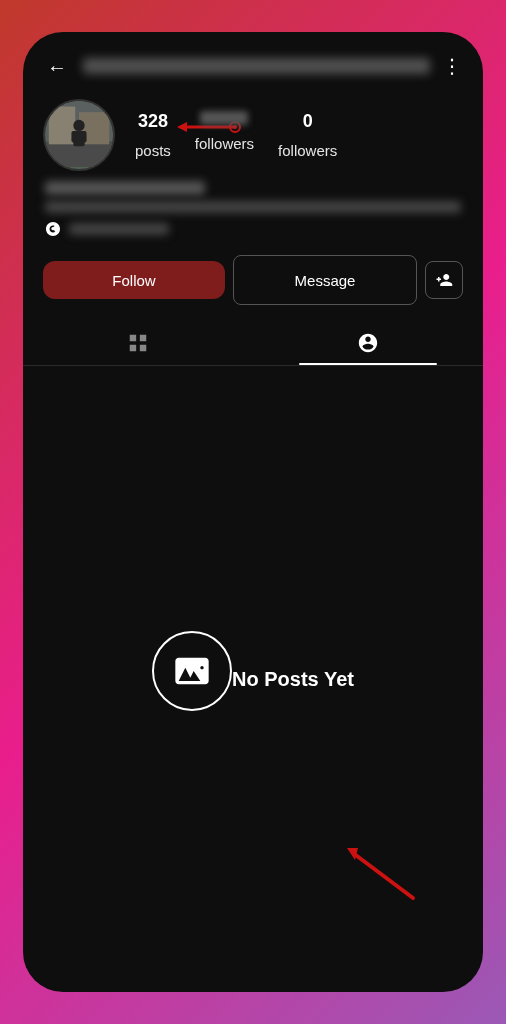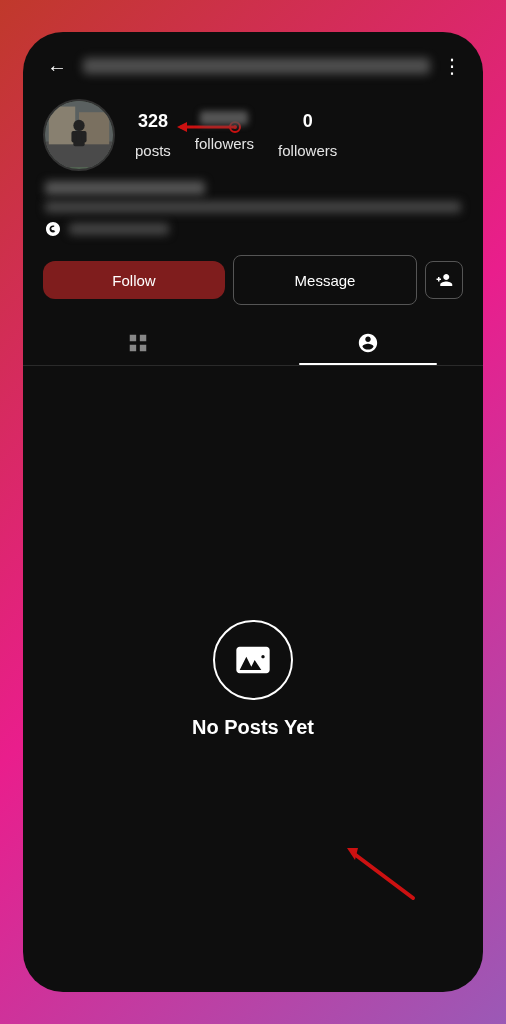--- a/index.html
+++ b/index.html
@@ -369,21 +369,21 @@
       </div>
       <div class="tab-item active">
         <svg width="22" height="22" viewBox="0 0 24 24" fill="white">
           <path d="M12 2C6.48 2 2 6.48 2 12s4.48 10 10 10 10-4.48 10-10S17.52 2 12 2zm0 3c1.66 0 3 1.34 3 3s-1.34 3-3 3-3-1.34-3-3 1.34-3 3-3zm0 14.2c-2.5 0-4.71-1.28-6-3.22.03-1.99 4-3.08 6-3.08 1.99 0 5.97 1.09 6 3.08-1.29 1.94-3.5 3.22-6 3.22z"></path>
         </svg>
       </div>
     </div>
 
     <div class="content-area">
 
-      <div style="display:flex; flex-direction:column; align-items:center;">
+      <div style="display:flex; flex-direction:row; align-items:center;">
         <div class="no-posts-icon">
           <svg width="40" height="40" viewBox="0 0 24 24" fill="white">
             <path d="M20 4H4c-1.1 0-2 .9-2 2v12c0 1.1.9 2 2 2h16c1.1 0 2-.9 2-2V6c0-1.1-.9-2-2-2zm0 14H4l4-8 3 6 2-4 4 6zm-2-7c-.55 0-1-.45-1-1s.45-1 1-1 1 .45 1 1-.45 1-1 1z"></path>
           </svg>
         </div>
         <span class="no-posts-text">No Posts Yet</span>
       </div>
 
       <div class="red-arrow-bottom">
         <svg width="90" height="70" viewBox="0 0 90 70">

